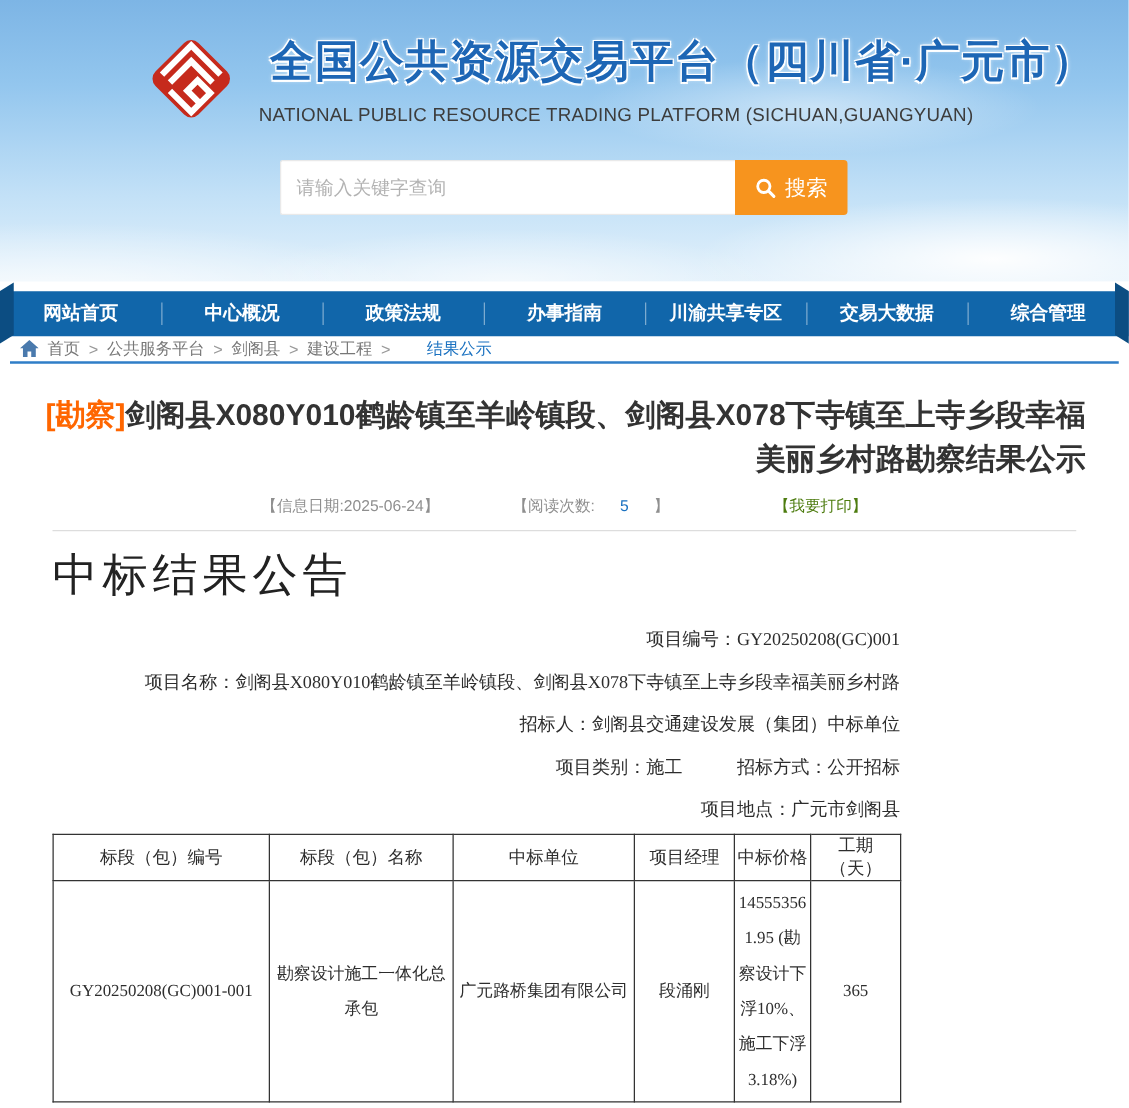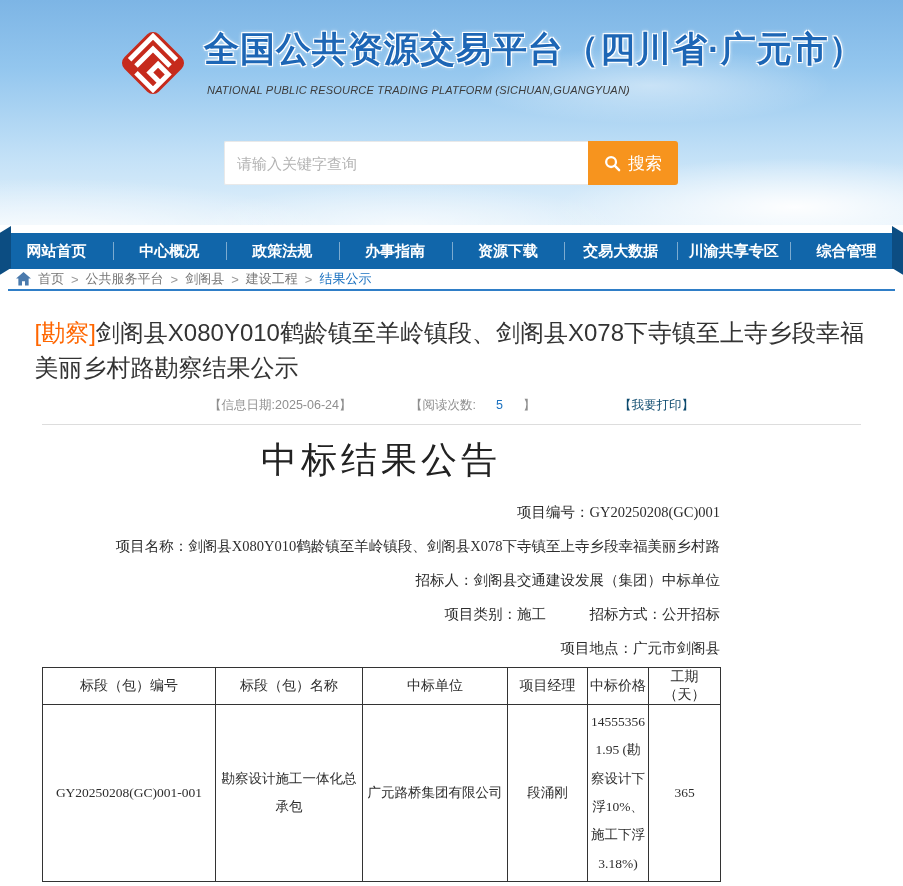--- a/index.html
+++ b/index.html
@@ -13,29 +13,29 @@
     position:relative;height:225px;
     background:
       radial-gradient(ellipse 340px 70px at 88% 92%, rgba(255,255,255,.95), rgba(255,255,255,0) 70%),
       radial-gradient(ellipse 260px 55px at 72% 38%, rgba(255,255,255,.45), rgba(255,255,255,0) 70%),
       radial-gradient(ellipse 420px 90px at 5% 108%, rgba(255,255,255,.85), rgba(255,255,255,0) 72%),
       radial-gradient(ellipse 300px 60px at 45% 100%, rgba(255,255,255,.6), rgba(255,255,255,0) 70%),
       linear-gradient(180deg,#7db5e5 0%,#93c6ee 30%,#c3e1f7 70%,#e3f1fb 100%);
   }
   .logo{position:absolute;left:108px;top:18px;width:90px;height:90px;}
   .site-title{
-    position:absolute;left:204px;top:26px;width:660px;
+    position:absolute;left:216px;top:26px;width:660px;
     font-size:35px;font-weight:bold;color:#1d66b5;letter-spacing:1px;white-space:nowrap;
     text-shadow:-1px -1px 0 #fff,1px -1px 0 #fff,-1px 1px 0 #fff,1px 1px 0 #fff,0 0 4px #fff;
   }
   .site-subtitle{
-    position:absolute;left:207px;top:84px;font-size:11px;color:#3c3c3c;
-    letter-spacing:.2px;white-space:nowrap;font-style:italic;
-  }
-  .searchbar{position:absolute;left:224px;top:141px;width:454px;height:44px;display:flex;}
+    position:absolute;left:207px;top:84px;font-size:15px;color:#3c3c3c;
+    letter-spacing:.2px;white-space:nowrap;
+  }
+  .searchbar{position:absolute;left:224px;top:128px;width:454px;height:44px;display:flex;}
   .search-input{
     flex:1;border:1px solid #e9e9e9;border-right:none;padding:0 12px;
     font-size:15px;color:#333;outline:none;border-radius:2px 0 0 2px;
     font-family:"Liberation Sans","DejaVu Sans",sans-serif;
   }
   .search-input::placeholder{color:#b3b3b3;}
   .search-btn{
     width:90px;border:none;background:#f7941e;color:#fff;font-size:17px;cursor:pointer;
     display:flex;align-items:center;justify-content:center;gap:7px;border-radius:0 3px 3px 0;
     font-family:Liberation Serif, serif;
@@ -52,38 +52,38 @@
     flex:1;text-align:center;line-height:36px;color:#fff;font-size:15px;font-weight:bold;
     text-decoration:none;position:relative;white-space:nowrap;
   }
   .nav-item + .nav-item::before{
     content:"";position:absolute;left:0;top:9px;height:18px;width:1px;background:rgba(255,255,255,.45);
   }
   
   .breadcrumb{height:20px;display:flex;align-items:center;padding-left:16px;font-size:13px;color:#777;}
   .breadcrumb a{color:#777;text-decoration:none;}
   .breadcrumb .crumb-sep{margin:0 7px;color:#999;}
-  .breadcrumb .crumb-current{color:#1a71c0;}
+  .breadcrumb .crumb-current{color:#1a71c0;margin-left:22px;}
   .home-ic{width:15px;height:14px;margin-right:7px;display:inline-block;}
   .topline{border-bottom:2px solid #2f7ec7;margin:0 8px;}
   
   .art-title{
-    width:834px;margin:0 auto;padding-top:24px;text-align:left;
-    font-size:24px;font-weight:normal;color:#333;line-height:35px;
+    width:834px;margin:0 auto;padding-top:24px;text-align:right;
+    font-size:24px;font-weight:bold;color:#333;line-height:35px;
   }
   .art-tag{color:#ff6600;}
   .infobar{margin-top:12px;text-align:center;font-size:12.5px;color:#8f8f8f;}
   .infobar .seg-views{margin-left:55px;}
-  .infobar .seg-print{margin-left:80px;color:#0c4a6e;text-decoration:none;}
+  .infobar .seg-print{margin-left:80px;color:#4d7c0f;text-decoration:none;}
   .views-count{color:#1a71c0;padding:0 20px;}
   .divider{margin:10px 42px 0;border-bottom:1px solid #ddd;}
   
   .doc{width:678px;margin-left:42px;font-family:"Liberation Serif","DejaVu Serif",serif;color:#2d2d2d;}
   .notice-heading{
-    margin:10px 0 0;text-align:center;font-size:36px;font-weight:normal;color:#222;
+    margin:10px 0 0;font-size:36px;font-weight:normal;color:#222;
     line-height:50px;letter-spacing:4px;
   }
   .details{margin:10px 0 0 28px;font-size:14.5px;}
   .detail-line{line-height:34px;white-space:pre-wrap;text-align:right;}
   .result-table{border-collapse:collapse;table-layout:fixed;width:678px;margin-top:2px;}
   .result-table th,.result-table td{
     border:1px solid #333;text-align:center;vertical-align:middle;
     word-break:break-all;font-weight:normal;
   }
   .result-table th{font-size:14px;height:27px;padding:0 2px;}
@@ -120,23 +120,22 @@
     </button>
   </div>
 </header>
 
 <nav class="navbar">
   <div class="nav-list">
     <a href="#" class="nav-item">网站首页</a>
     <a href="#" class="nav-item">中心概况</a>
     <a href="#" class="nav-item">政策法规</a>
     <a href="#" class="nav-item">办事指南</a>
-    <a href="#" class="nav-item">资源下载</a>
+    <a href="#" class="nav-item">川渝共享专区</a>
     <a href="#" class="nav-item">交易大数据</a>
-    <a href="#" class="nav-item">川渝共享专区</a>
     <a href="#" class="nav-item">综合管理</a>
   </div>
 </nav>
 
 <div class="breadcrumb">
   <span class="home-ic">
     <svg width="15" height="14" viewBox="0 0 16 15" aria-hidden="true">
       <path d="M8 0 L16 7 H13.5 V14.5 H9.6 V9.8 H6.4 V14.5 H2.5 V7 H0 Z" fill="#4a7aad"></path>
     </svg>
   </span>

